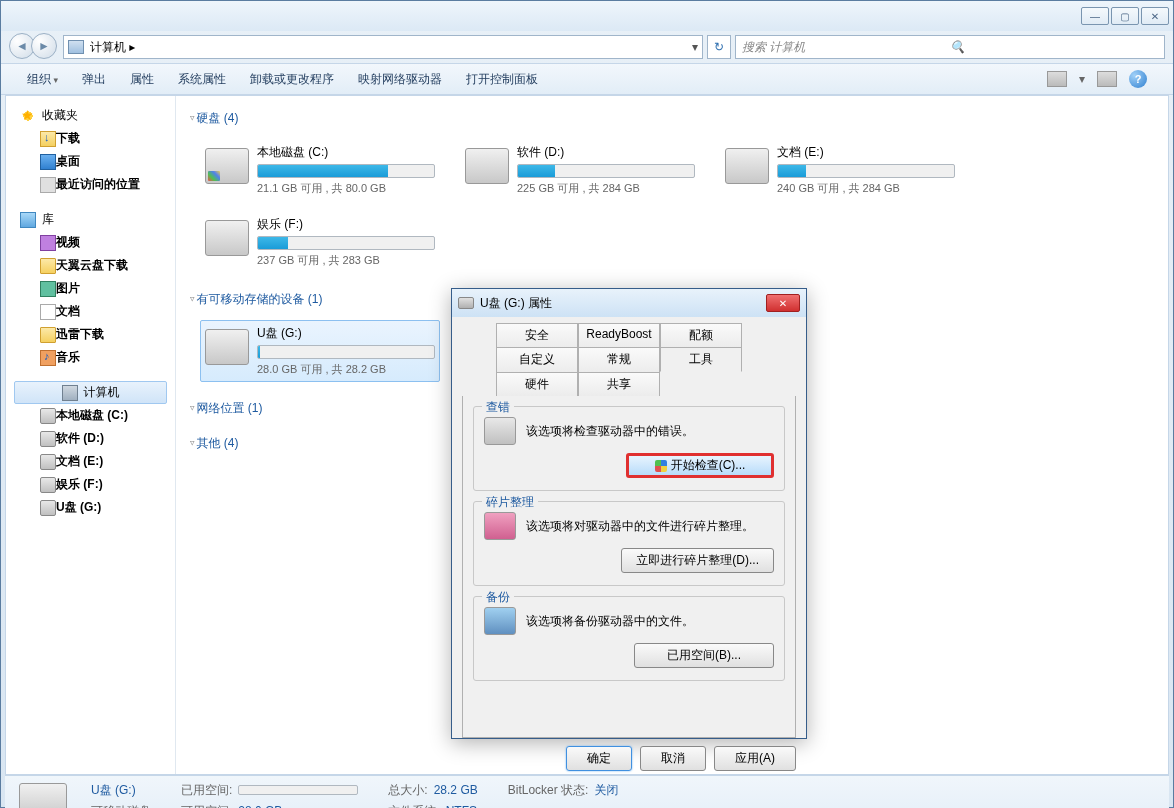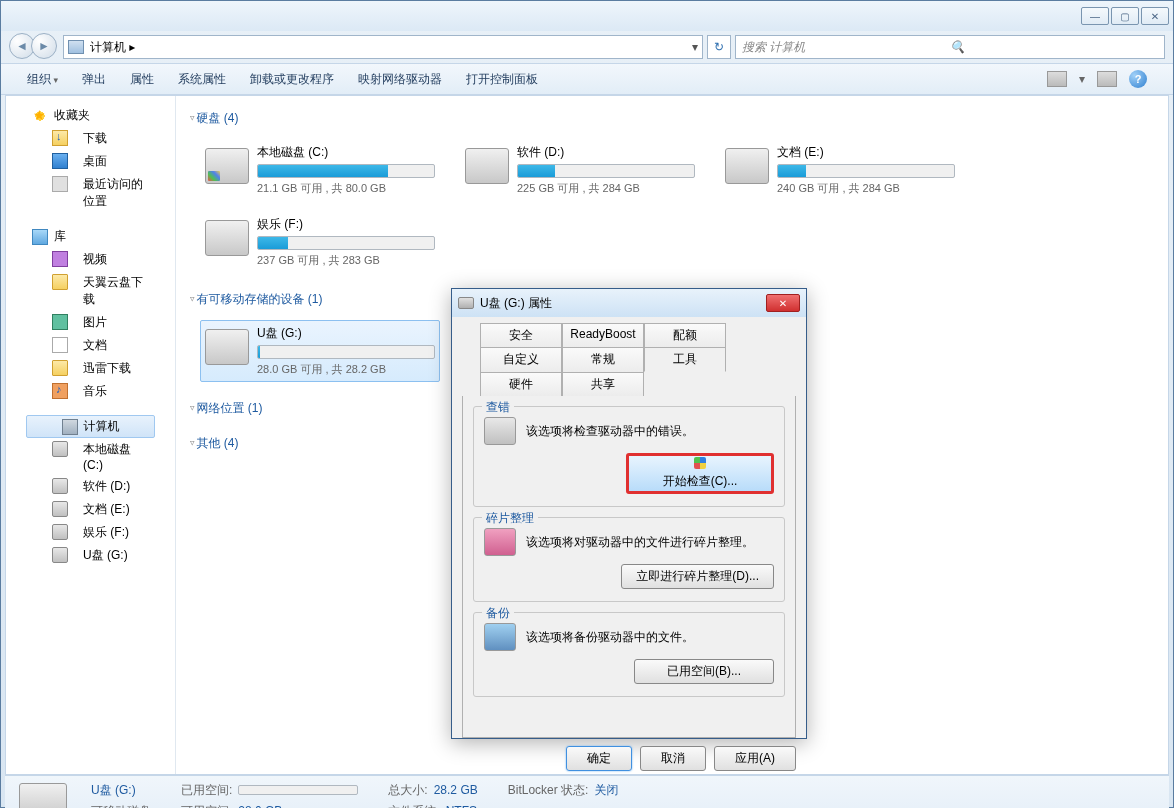--- a/index.html
+++ b/index.html
@@ -17,25 +17,25 @@
 .addr-drop { color: #555; }
 .refresh-btn { width: 24px; height: 24px; border: 1px solid #a0b5ca; background: #fff; display: flex; align-items: center; justify-content: center; color: #3070b0; }
 .search-bar { width: 430px; height: 24px; border: 1px solid #a0b5ca; background: #fff; display: flex; align-items: center; padding: 0 6px; color: #888; font-style: italic; }
 .search-bar span { flex: 1; }
 .toolbar { height: 32px; background: linear-gradient(to bottom, #f2f7fc, #e2edf7); border-top: 1px solid #c5d6e8; border-bottom: 1px solid #c5d6e8; display: flex; align-items: center; padding: 0 26px; gap: 24px; color: #1e395b; }
 .toolbar-item { cursor: default; }
 .toolbar-item.drop::after { content: " ▾"; font-size: 9px; color: #666; }
 .toolbar-right { margin-left: auto; display: flex; gap: 12px; align-items: center; }
 .tb-icon { width: 20px; height: 16px; display: inline-block; }
 .content { display: flex; height: 680px; background: #fff; margin: 0 4px; border: 1px solid #c5d6e8; }
-.sidebar { width: 170px; border-right: 1px solid #e0e8f0; padding: 8px 16px; overflow-y: auto; }
+.sidebar { width: 170px; border-right: 1px solid #e0e8f0; padding: 8px 4px; overflow-y: auto; }
 .side-group { margin-bottom: 12px; }
 .side-head { display: flex; align-items: center; gap: 6px; padding: 3px 10px; color: #000; cursor: default; }
 .side-head.sel { background: linear-gradient(to bottom, #e8f2fc, #d0e4f8); border: 1px solid #a0c8f0; border-radius: 2px; margin: 0 4px; padding: 2px 6px; justify-content: center; }
-.side-item { display: flex; gap: 15px; padding: 3px 10px 3px 30px; color: #000; cursor: default; }
+.side-item { display: flex; align-items: center; gap: 0; padding: 3px 10px 3px 30px; color: #000; cursor: default; font-weight: bold; }
 .ic { width: 16px; height: 16px; display: inline-block; flex-shrink: 0; }
 .ic-star { background: radial-gradient(circle, #ffd040 40%, transparent 42%); position: relative; }
 .ic-star::before { content: "★"; color: #ffb000; font-size: 14px; position: absolute; top: -1px; left: 1px; }
 .ic-fold { background: linear-gradient(to bottom, #fce9a8 0%, #f5d060 100%); border: 1px solid #d0a030; border-radius: 1px; }
 .ic-dl { background: linear-gradient(to bottom, #fce9a8, #f5d060); border: 1px solid #d0a030; position: relative; }
 .ic-dl::after { content: "↓"; color: #2060c0; font-weight: bold; position: absolute; left: 3px; top: -1px; font-size: 11px; }
 .ic-desk { background: linear-gradient(to bottom, #6ab0f0, #3080d0); border: 1px solid #2060a0; }
 .ic-recent { background: #e0e0e0; border: 1px solid #aaa; }
 .ic-lib { background: linear-gradient(to bottom, #a8d8f8, #60a8e0); border: 1px solid #4088c0; }
 .ic-vid { background: #c080e0; border: 1px solid #8040a0; }
@@ -68,35 +68,35 @@
 .status-label { color: #666; }
 .status-val { color: #1e5aa0; }
 .status-bar-small { width: 120px; height: 10px; border: 1px solid #b0b8c0; background: #f0f0f0; border-radius: 2px; }
 
 
 .dialog { position: absolute; left: 450px; top: 287px; width: 356px; height: 451px; background: #f0f0f0; border: 1px solid #365d8a; box-shadow: 0 4px 20px rgba(0,0,0,0.3); }
 .dlg-title { height: 28px; background: linear-gradient(to bottom, #e8f2fb, #cde2f5); display: flex; align-items: center; padding: 0 6px; gap: 6px; }
 .dlg-title-icon { width: 16px; height: 12px; background: linear-gradient(to bottom, #e0e0e0, #b0b0b0); border: 1px solid #888; border-radius: 2px; }
 .dlg-title-text { flex: 1; color: #000; }
 .dlg-close { width: 34px; height: 18px; background: linear-gradient(to bottom, #f07070, #d03030); border: 1px solid #a02020; border-radius: 2px; color: #fff; display: flex; align-items: center; justify-content: center; font-size: 10px; }
-.dlg-tabs { display: flex; flex-wrap: wrap; padding: 6px 28px 0; }
+.dlg-tabs { display: flex; flex-wrap: wrap; padding: 6px 28px 0; margin-left: 16px; }
 .dlg-tab { padding: 3px 0; border: 1px solid #b0b0b0; border-bottom: none; background: linear-gradient(to bottom, #fafafa, #ececec); color: #000; cursor: default; text-align: center; width: 82px; font-size: 12px; }
 .dlg-tab.row2 { width: 82px; }
 .dlg-tab.active { background: #f0f0f0; border-bottom: 1px solid #f0f0f0; position: relative; z-index: 1; }
 .dlg-body { margin: 0 10px 8px; border: 1px solid #b0b0b0; border-top: none; background: #f0f0f0; padding: 10px; height: 342px; }
 .fieldset { border: 1px solid #c8c8c8; border-radius: 3px; padding: 10px 10px 12px; margin-bottom: 10px; position: relative; }
 .fieldset-legend { position: absolute; top: -8px; left: 8px; background: #f0f0f0; padding: 0 4px; color: #1e5aa0; }
 .fs-row { display: flex; align-items: center; gap: 10px; }
 .fs-icon { width: 32px; height: 28px; background: linear-gradient(to bottom, #e8e8e8, #c0c0c0); border: 1px solid #999; border-radius: 3px; flex-shrink: 0; }
 .fs-icon.defrag { background: linear-gradient(to bottom, #f0a0c0, #d06090); }
 .fs-icon.backup { background: linear-gradient(to bottom, #a0d0f0, #6090c0); }
 .fs-text { color: #000; }
 .fs-btn-row { display: flex; justify-content: flex-end; margin-top: 8px; }
 .fs-btn { padding: 3px 14px; border: 1px solid #888; border-radius: 3px; background: linear-gradient(to bottom, #fafafa, #e0e0e0); color: #000; cursor: default; min-width: 140px; text-align: center; }
-.fs-btn.highlight { border: 3px solid #e03030; padding: 1px 12px; background: linear-gradient(to bottom, #e8f4fe, #b8dcfa); display: flex; align-items: center; justify-content: center; gap: 4px; min-width: 148px; flex-direction: column; }
+.fs-btn.highlight { border: 3px solid #e03030; padding: 1px 12px; background: linear-gradient(to bottom, #e8f4fe, #b8dcfa); display: flex; align-items: center; justify-content: center; gap: 4px; min-width: 148px; }
 .shield { display: inline-block; width: 12px; height: 12px; background: conic-gradient(#3080e0 0 25%, #f0d040 25% 50%, #e05050 50% 75%, #50c050 75% 100%); border-radius: 2px; }
 .dlg-buttons { display: flex; justify-content: flex-end; gap: 8px; padding: 0 10px 10px; }
 .dlg-btn { padding: 3px 20px; border: 1px solid #888; border-radius: 3px; background: linear-gradient(to bottom, #fafafa, #e0e0e0); cursor: default; }
 .dlg-btn:first-child { border: 1px solid #4090e0; box-shadow: 0 0 2px #6ab0f0; }
 .help-icon { width: 18px; height: 18px; border-radius: 50%; background: radial-gradient(circle at 30% 30%, #a0d0f8, #3080d0); color: #fff; display: flex; align-items: center; justify-content: center; font-weight: bold; font-size: 11px; }
 </style>
 </head>
 <body>
 
 <div class="window">

